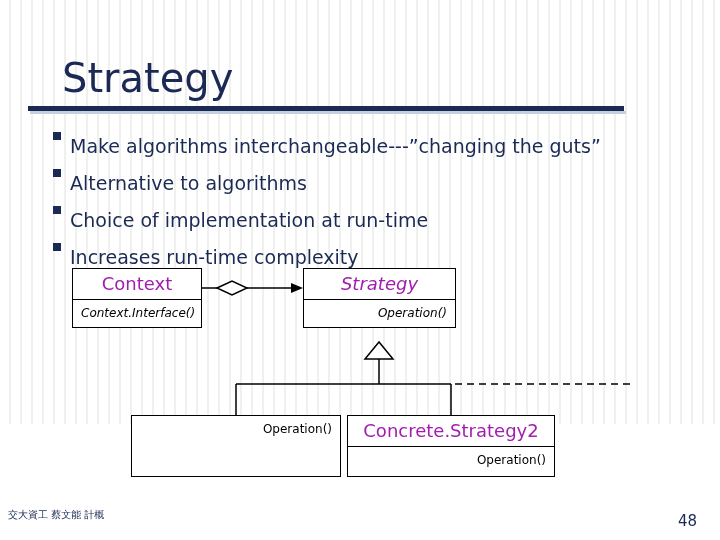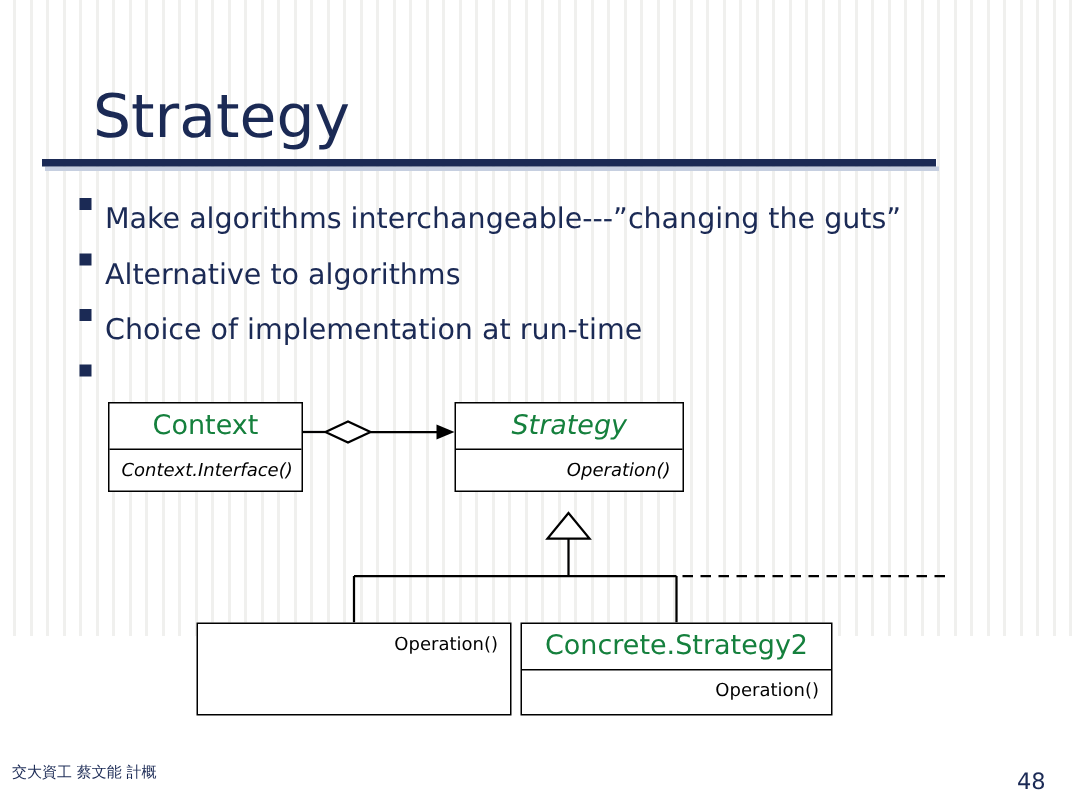--- a/index.html
+++ b/index.html
@@ -91,21 +91,21 @@
   }
   .uml-box {
     position: absolute;
     border: 1px solid #000000;
     background: #ffffff;
     box-sizing: border-box;
   }
   .uml-head {
     text-align: center;
     font-size: 18px;
-    color: #15803d;
+    color: #a21caf;
     padding: 4px 6px 5px 6px;
     border-bottom: 1px solid #000000;
     box-sizing: border-box;
     white-space: nowrap;
     overflow: hidden;
   }
   .uml-head.italic { font-style: italic; }
   .uml-body {
     font-size: 12px;
     color: #000000;
@@ -165,20 +165,21 @@
     <div class="bullet-row">
       <div class="bullet-marker">
           <div class="bullet-square"></div>
         </div>
       <div class="bullet-text">Choice of implementation at run-time</div>
     </div>
     <div class="bullet-row">
       <div class="bullet-marker">
           <div class="bullet-square"></div>
         </div>
+      <div class="bullet-text">Increases run-time complexity</div>
     </div>
   </div>
 
   <div class="diagram">
 
     <svg class="connectors">
 
       <line x1="202" y1="28" x2="217" y2="28" stroke="#000" stroke-width="1.5"></line>
       <polygon points="217,28 232,21 247,28 232,35" fill="#ffffff" stroke="#000" stroke-width="1.5"></polygon>
       <line x1="247" y1="28" x2="297" y2="28" stroke="#000" stroke-width="1.5"></line>

